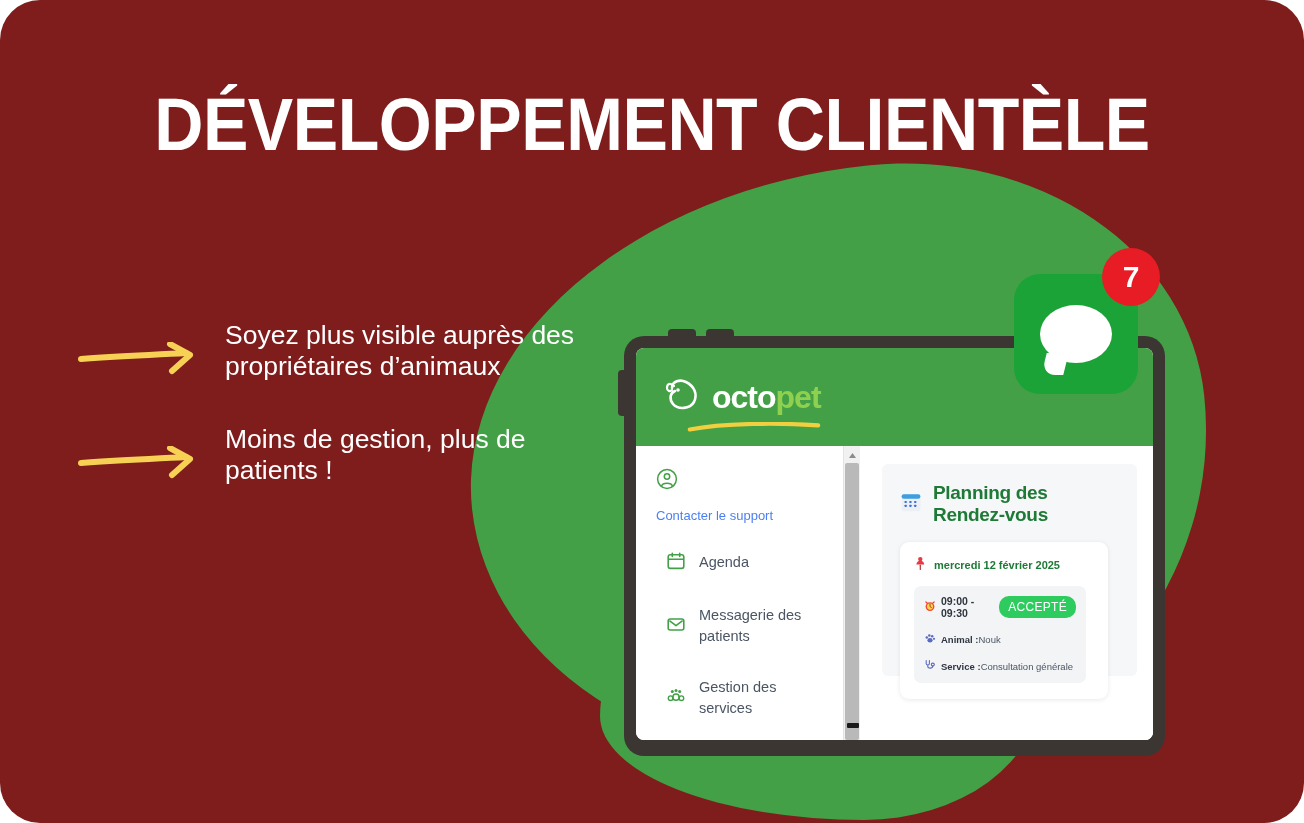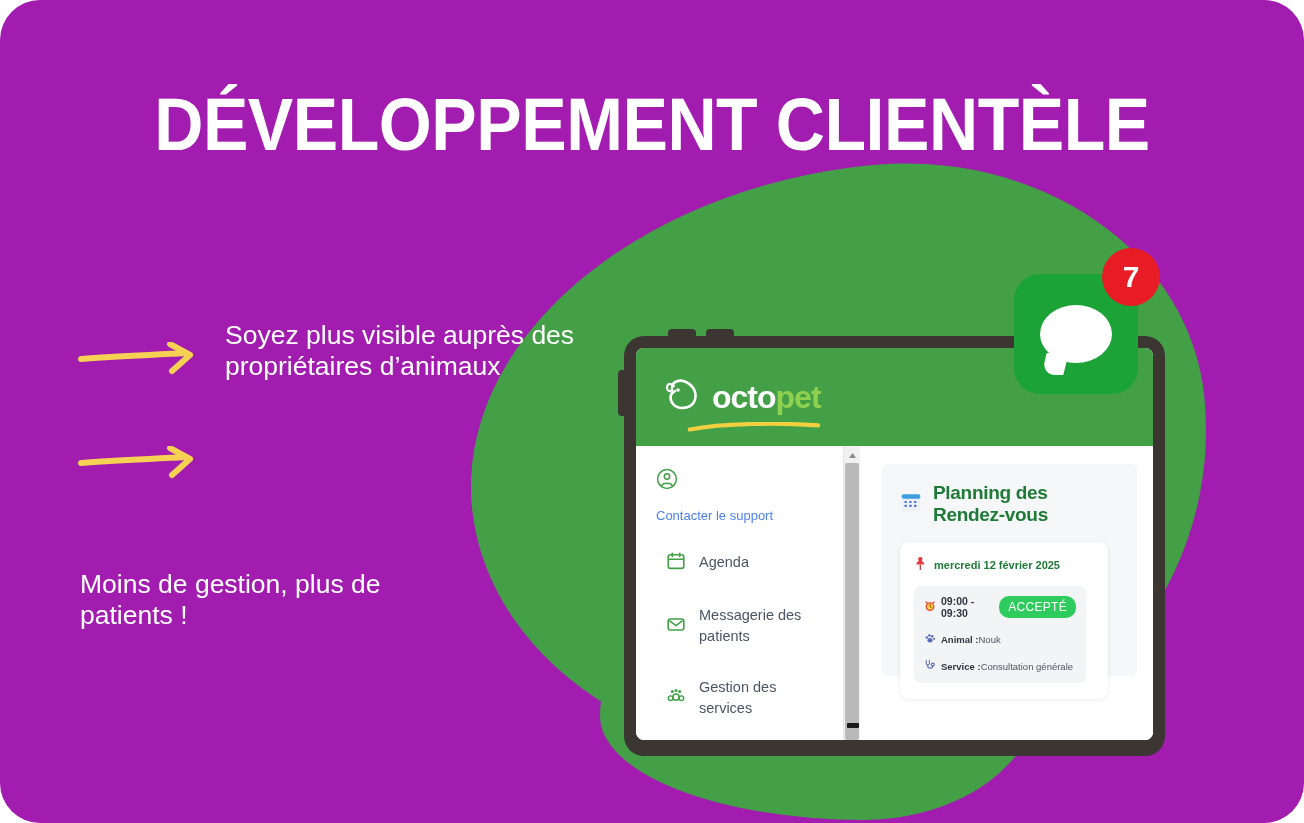--- a/index.html
+++ b/index.html
@@ -7,21 +7,21 @@
     width: 1304px; height: 823px;
     background: #ffffff;
     font-family: "Liberation Sans", sans-serif;
     overflow: hidden;
   }
 
   
   .stage {
     position: relative;
     width: 1304px; height: 823px;
-    background: #a21caf;
+    background: #7f1d1d;
     border-radius: 40px;
     overflow: hidden;
   }
 
   
   .blob {
     position: absolute;
     left: 470px; top: 170px;
     width: 740px; height: 600px;
     background: #43a047;
@@ -71,21 +71,21 @@
   .arrow-wrap svg { display: block; }
   .bullet-text {
     color: #ffffff;
     font-size: 26.5px;
     line-height: 1.18;
     padding-left: 2px;
     max-width: 360px;
   }
   .b1 { margin-top: 0px; }
   .b2 { margin-top: 22px; }
-  .b3 { margin-top: 22px; flex-direction: column; }
+  .b3 { margin-top: 22px; }
 
   
   .chat-icon {
     position: absolute;
     left: 1014px; top: 274px;
     width: 124px; height: 120px;
     background: #1ba337;
     border-radius: 26px;
     z-index: 6;
     display: flex;

